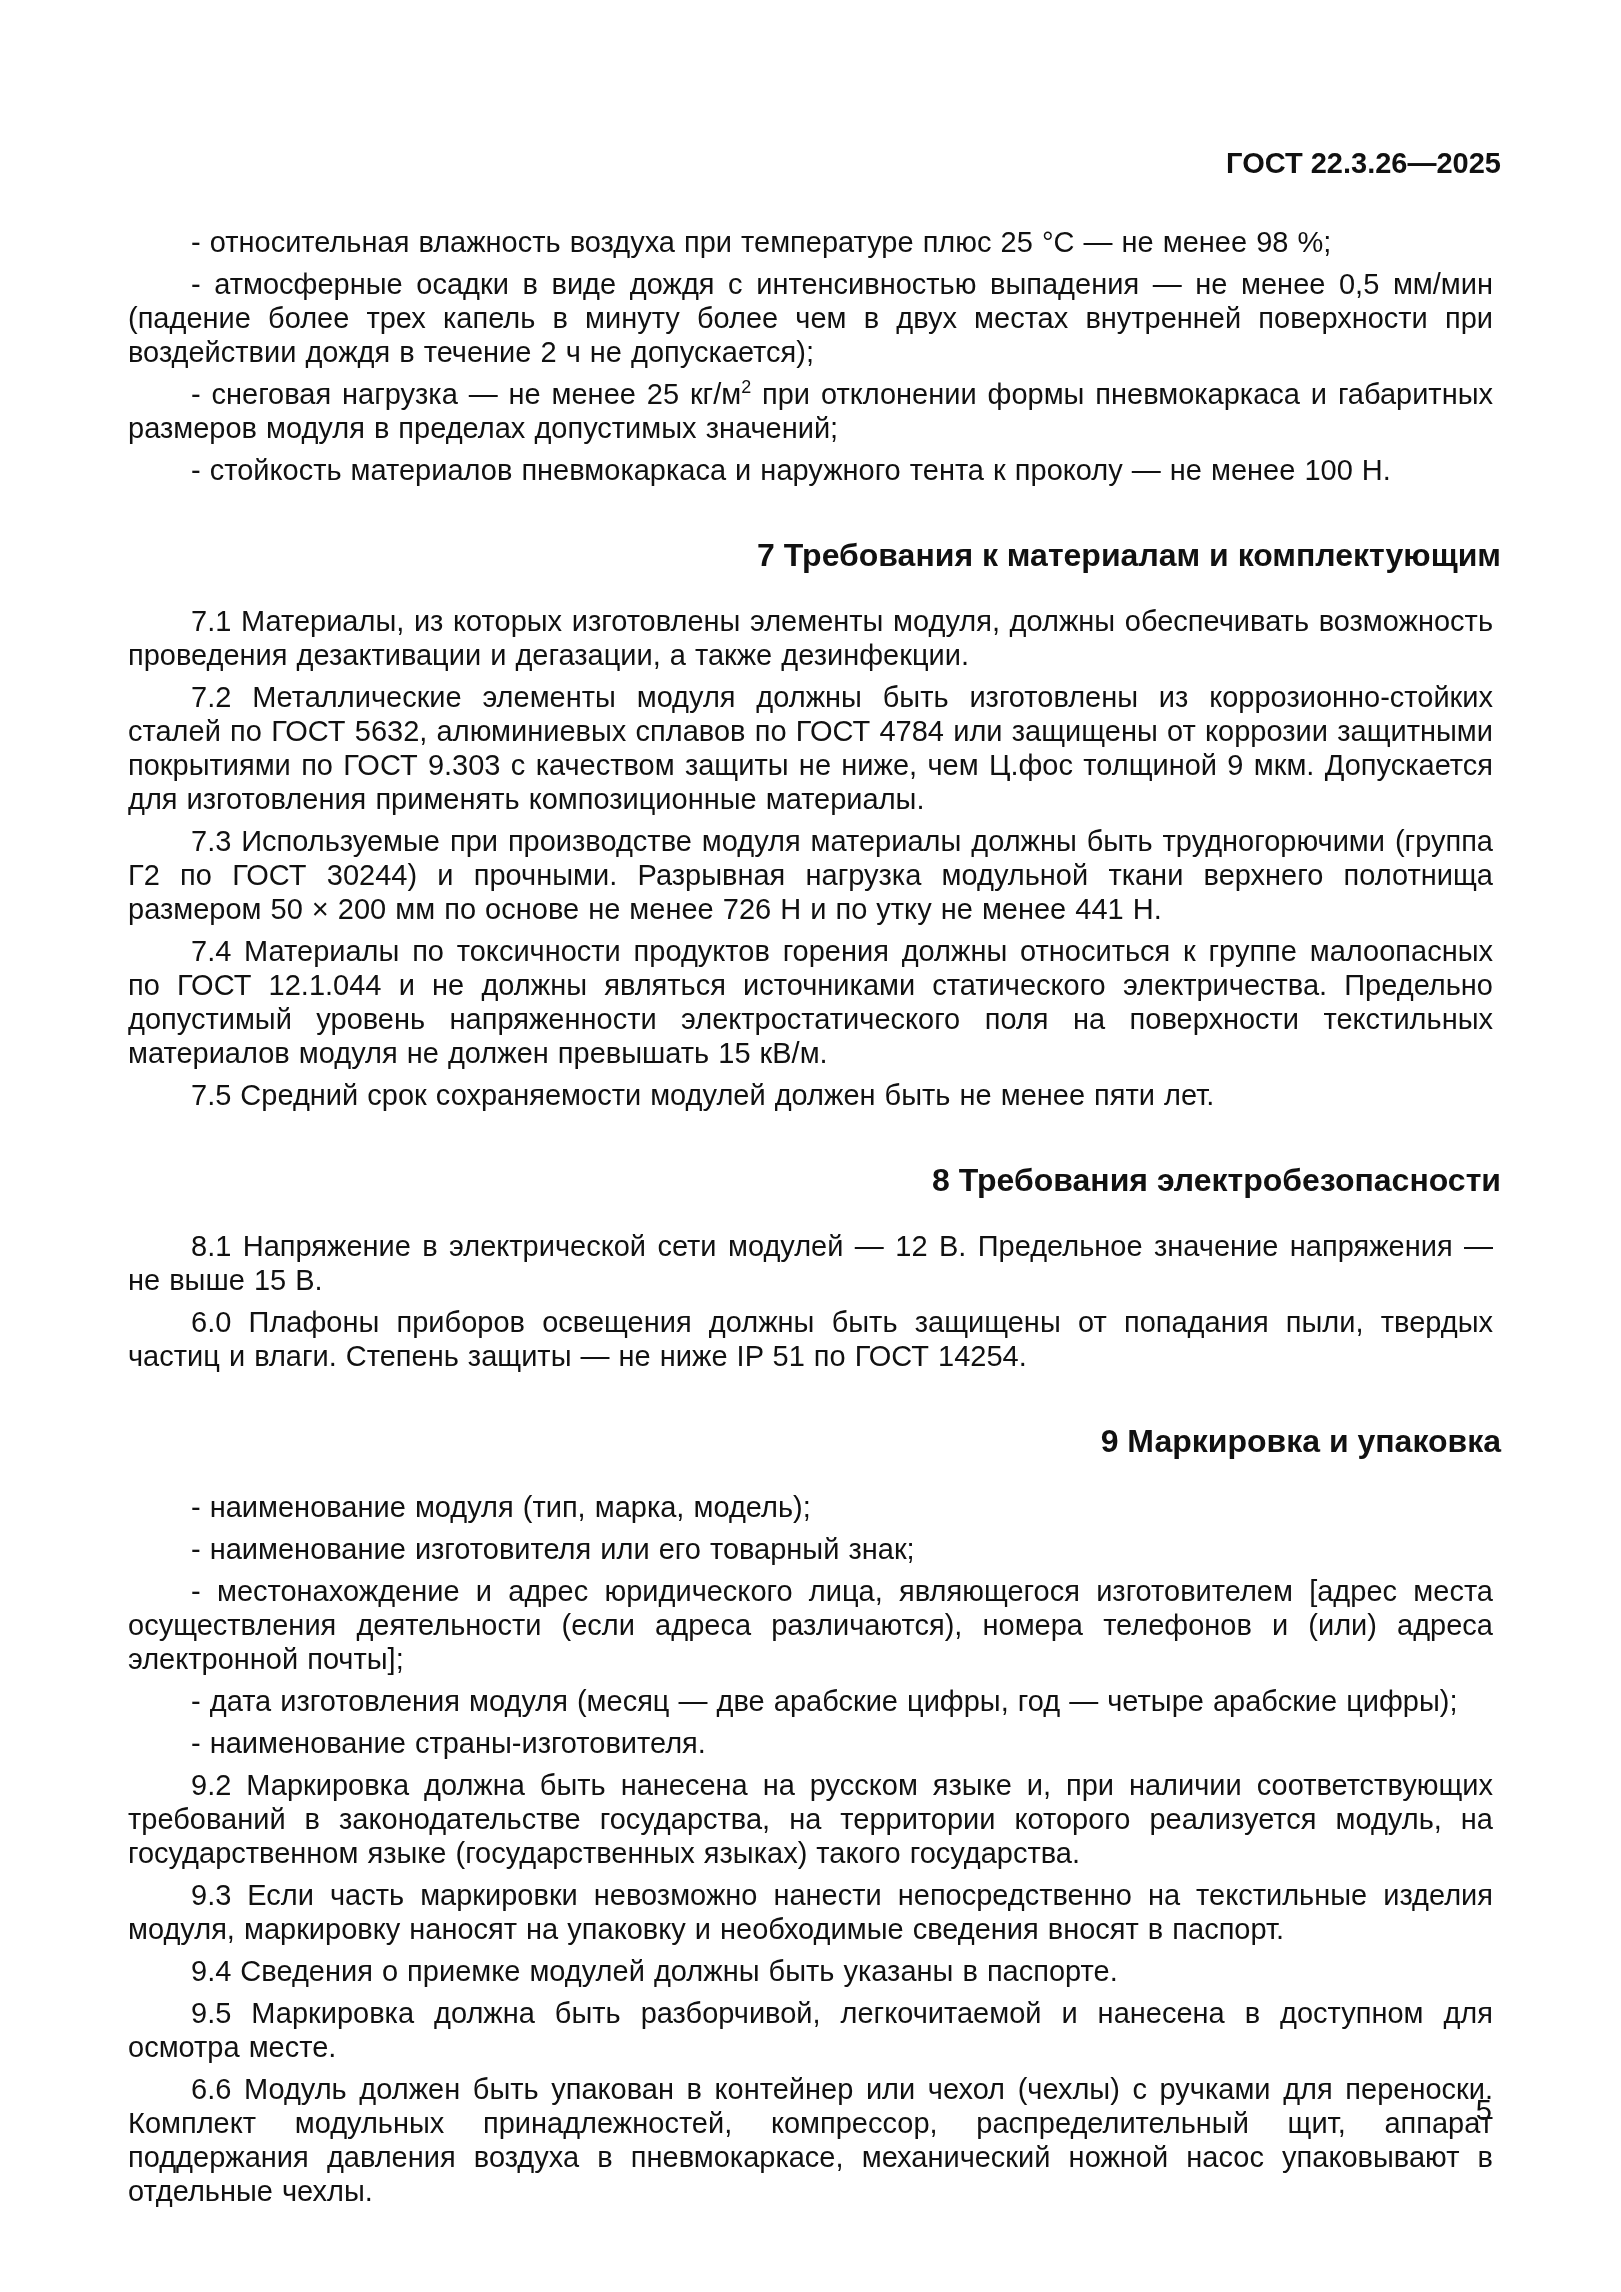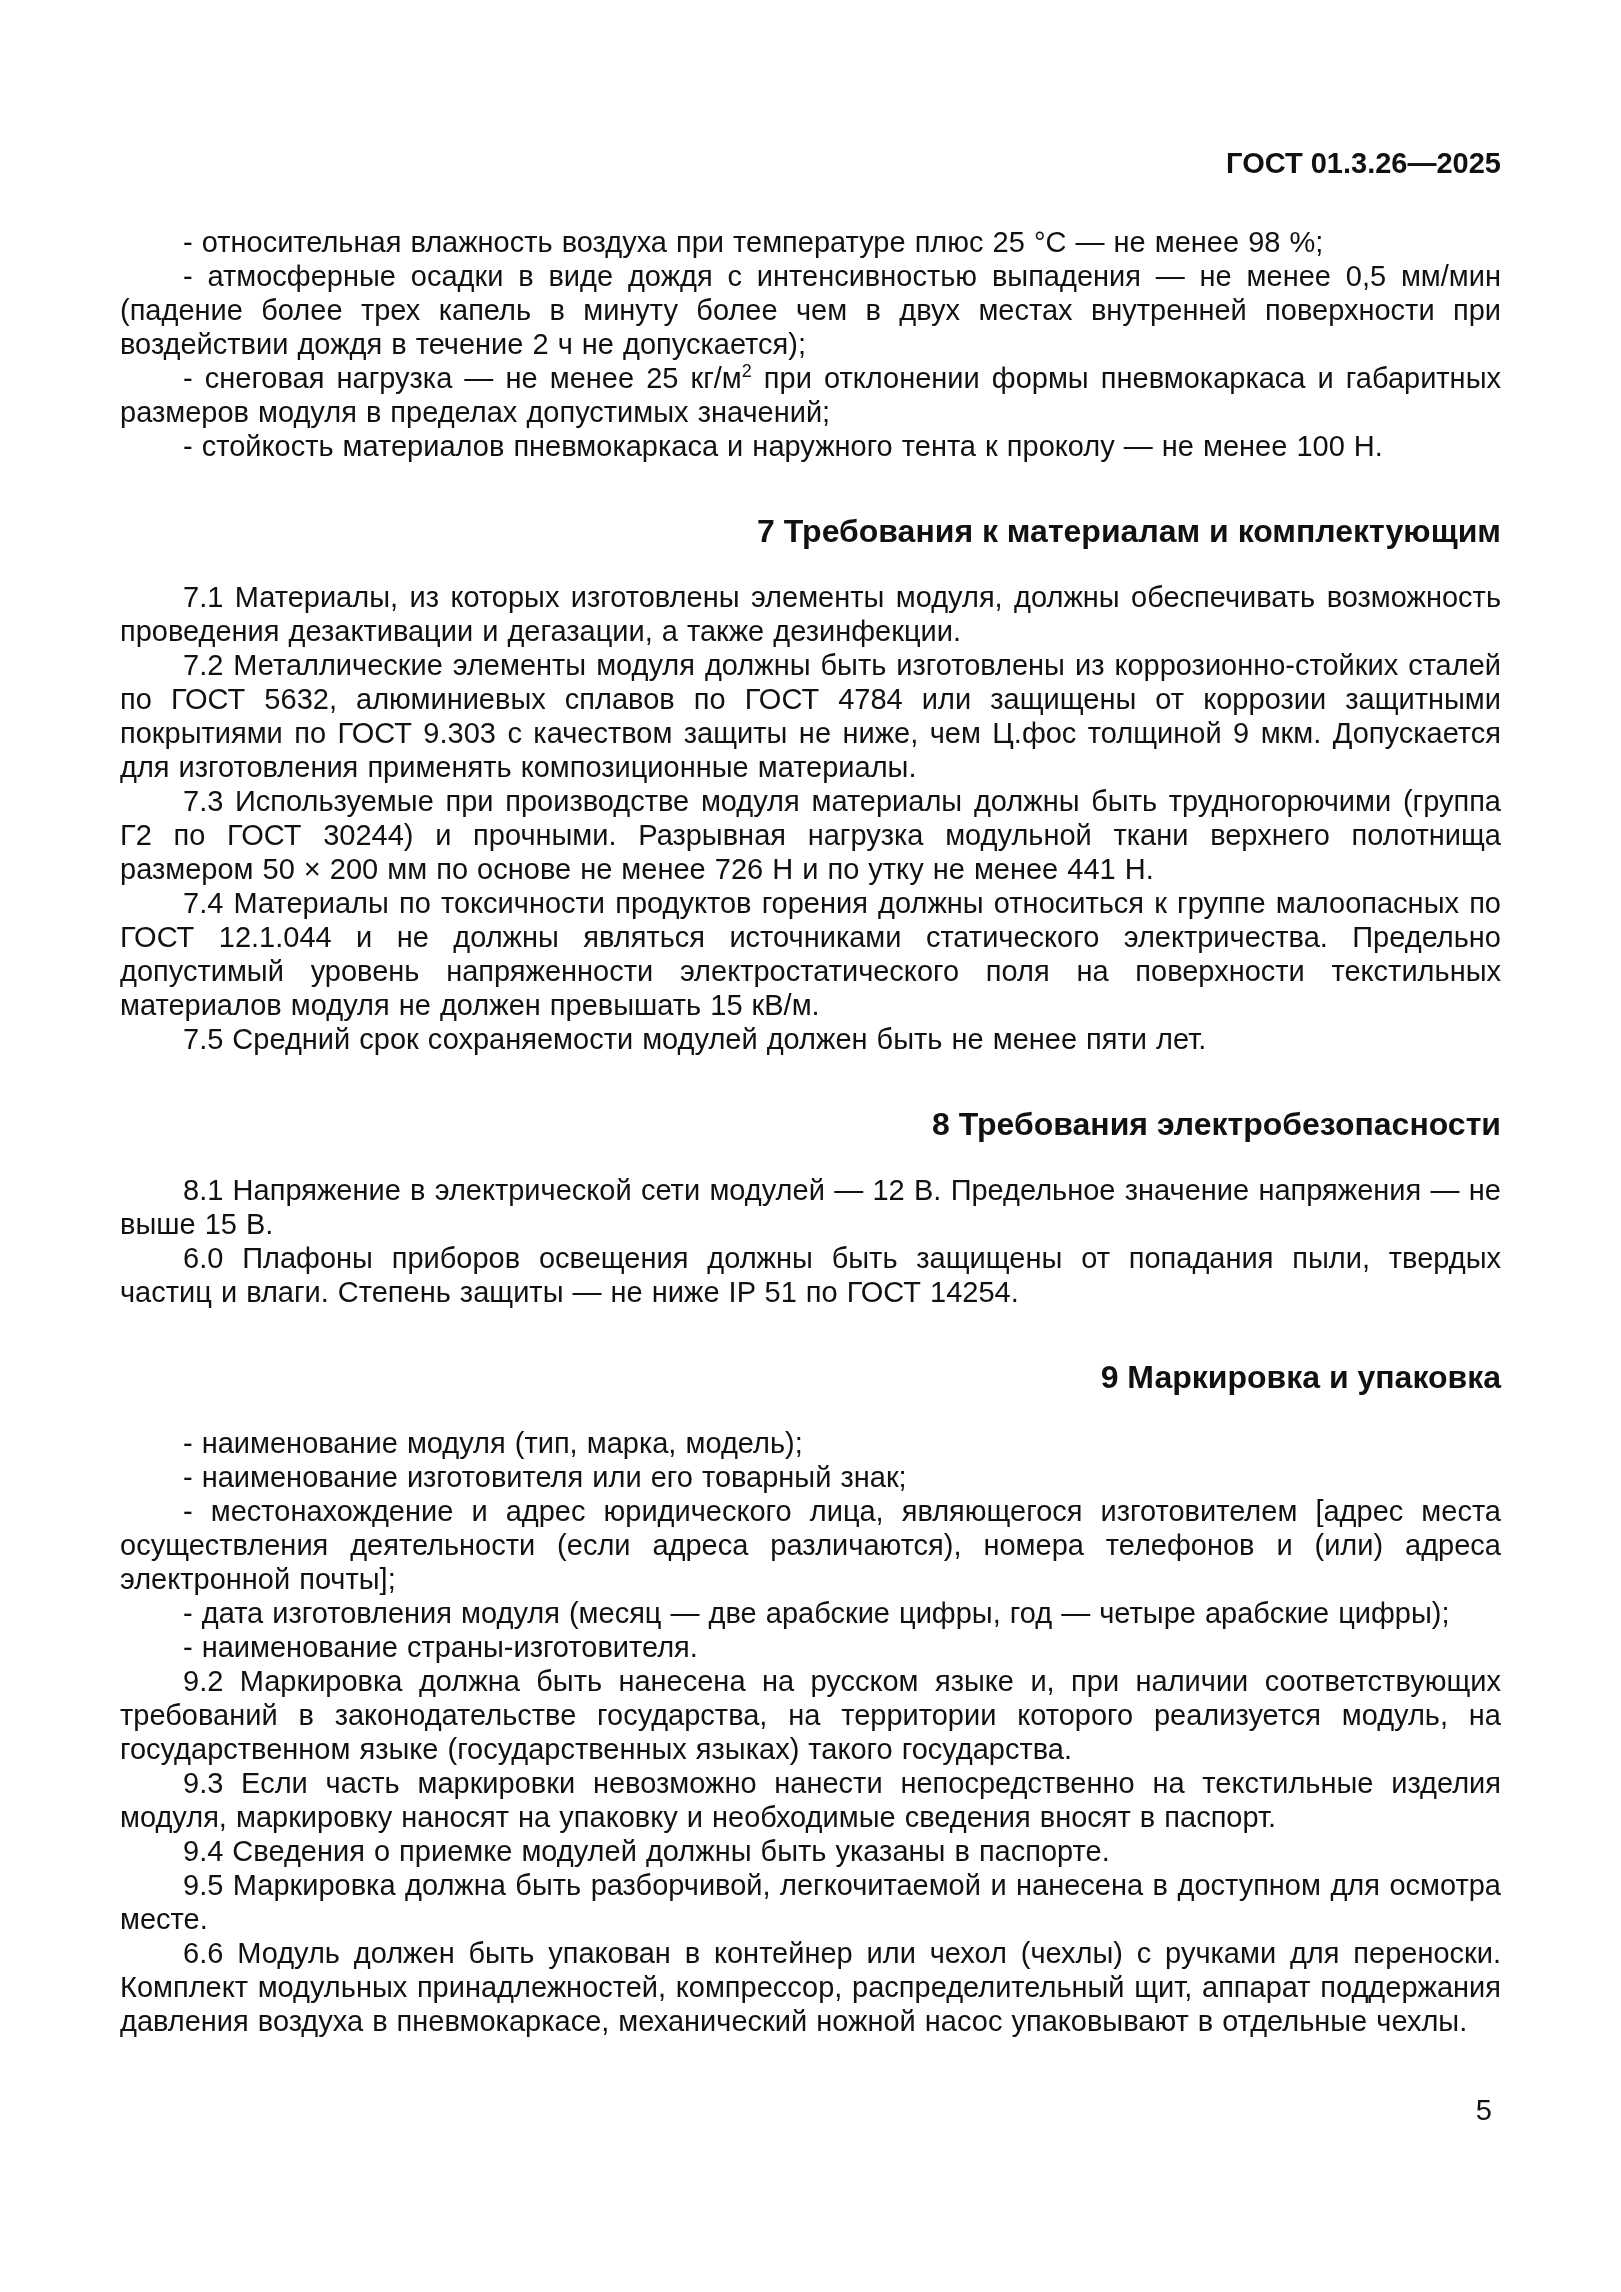--- a/index.html
+++ b/index.html
@@ -20,21 +20,21 @@
     overflow: hidden;
   }
   .doc-header {
     text-align: right;
     font-weight: bold;
     font-size: 29px;
     line-height: 33px;
     margin: 0 0 45px 0;
   }
   .doc-body p {
-    margin: 0;
+    margin: 8px;
     font-size: 29px;
     line-height: 34px;
     text-align: justify;
     text-indent: 63px;
     word-spacing: 1px;
   }
   .doc-body h2 {
     font-size: 32px;
     line-height: 39px;
     font-weight: bold;
@@ -52,21 +52,21 @@
     top: 2094px;
     right: 129px;
     font-size: 29px;
     line-height: 33px;
   }
 </style>
 </head>
 <body>
 
 <div class="page">
-  <div class="doc-header">ГОСТ 01.3.26—2025</div>
+  <div class="doc-header">ГОСТ 22.3.26—2025</div>
 
   <div class="doc-body">
       <p>- относительная влажность воздуха при температуре плюс 25 °С — не менее 98 %;</p>
       <p>- атмосферные осадки в виде дождя с интенсивностью выпадения — не менее 0,5 мм/мин (падение более трех капель в минуту более чем в двух местах внутренней поверхности при воздействии дождя в течение 2 ч не допускается);</p>
       <p><span>- снеговая нагрузка — не менее 25 кг/м</span><sup>2</sup><span> при отклонении формы пневмокаркаса и габаритных размеров модуля в пределах допустимых значений;</span></p>
       <p>- стойкость материалов пневмокаркаса и наружного тента к проколу — не менее 100 Н.</p>
       <h2>7  Требования к материалам и комплектующим</h2>
       <p>7.1  Материалы, из которых изготовлены элементы модуля, должны обеспечивать возможность проведения дезактивации и дегазации, а также дезинфекции.</p>
       <p>7.2  Металлические элементы модуля должны быть изготовлены из коррозионно-стойких сталей по ГОСТ 5632, алюминиевых сплавов по ГОСТ 4784 или защищены от коррозии защитными покрытиями по ГОСТ 9.303 с качеством защиты не ниже, чем Ц.фос толщиной 9 мкм. Допускается для изготовления применять композиционные материалы.</p>
       <p>7.3  Используемые при производстве модуля материалы должны быть трудногорючими (группа Г2 по ГОСТ 30244) и прочными. Разрывная нагрузка модульной ткани верхнего полотнища размером 50 × 200 мм по основе не менее 726 Н и по утку не менее 441 Н.</p>

